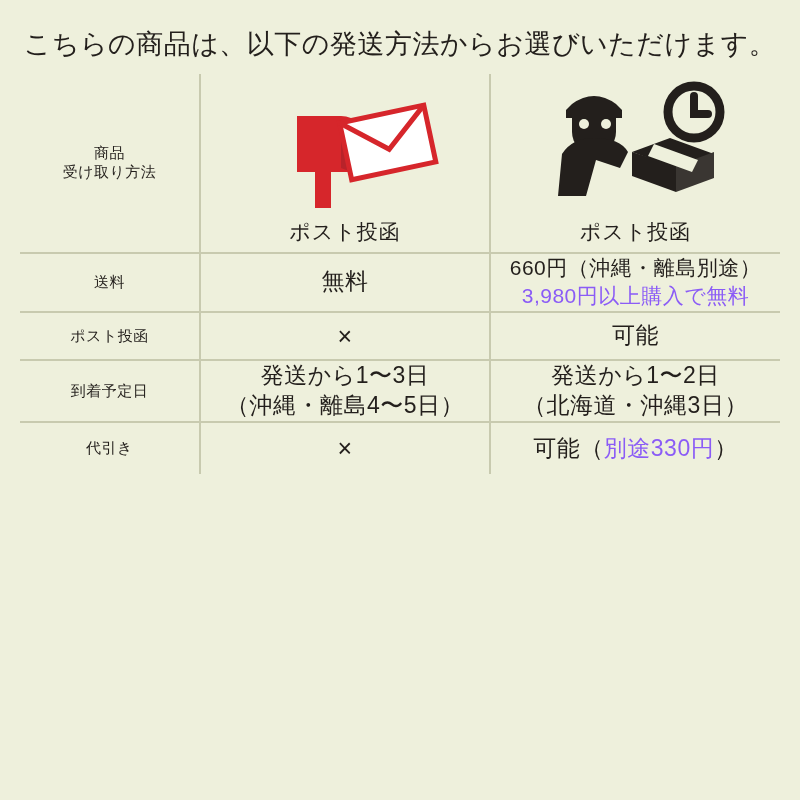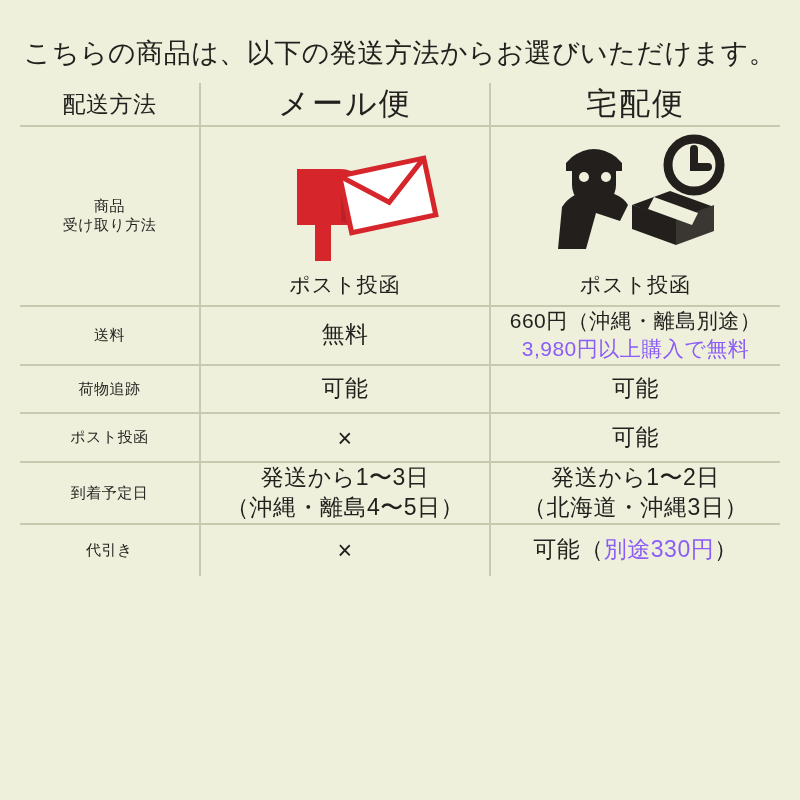--- a/index.html
+++ b/index.html
@@ -12,21 +12,21 @@
     background: #eef0dc;
     font-family: "Liberation Sans", "DejaVu Sans", sans-serif;
     color: #231f1c;
     overflow: hidden;
   }
   .page {
     position: relative;
     width: 800px;
     height: 577px;
     box-sizing: border-box;
-    padding: 9px;
+    padding: 0;
   }
   .headline {
     font-size: 27px;
     letter-spacing: 0.5px;
     text-align: center;
     padding: 26px 10px 12px 10px;
     color: #231f1c;
     white-space: nowrap;
   }
   table.cmp {
@@ -104,25 +104,20 @@
   <div class="headline">こちらの商品は、以下の発送方法からお選びいただけます。</div>
 
   <table class="cmp">
     <colgroup>
       <col class="col-label">
       <col class="col-mail">
       <col class="col-home">
     </colgroup>
     <tbody>
 
-      <tr>
-        <td class="rowlabel hdr" style="font-size:23px;letter-spacing:0.5px;">配送方法</td>
-        <td class="hdr sep">メール便</td>
-        <td class="hdr sep">宅配便</td>
-      </tr>
 
       <tr>
         <td class="rowlabel">
           <span class="two-line">商品</span>
           <span class="two-line">受け取り方法</span>
         </td>
         <td class="icon-cell sep">
           <span class="icon-wrap">
             <svg viewBox="0 0 200 140" width="200" height="140" xmlns="http://www.w3.org/2000/svg">
 
@@ -167,25 +162,20 @@
 
       <tr>
         <td class="rowlabel" style="padding:16px 0;">送料</td>
         <td class="cellval sep">無料</td>
         <td class="cellval small sep">
           <span class="two-line">660円（沖縄・離島別途）</span>
           <span class="two-line red">3,980円以上購入で無料</span>
         </td>
       </tr>
 
-      <tr>
-        <td class="rowlabel" style="padding:14px 0;">荷物追跡</td>
-        <td class="cellval sep">可能</td>
-        <td class="cellval sep">可能</td>
-      </tr>
 
       <tr>
         <td class="rowlabel" style="padding:14px 0;">ポスト投函</td>
         <td class="cellval xmark sep">×</td>
         <td class="cellval sep">可能</td>
       </tr>
 
       <tr>
         <td class="rowlabel" style="padding:16px 0;">到着予定日</td>
         <td class="cellval sep">

